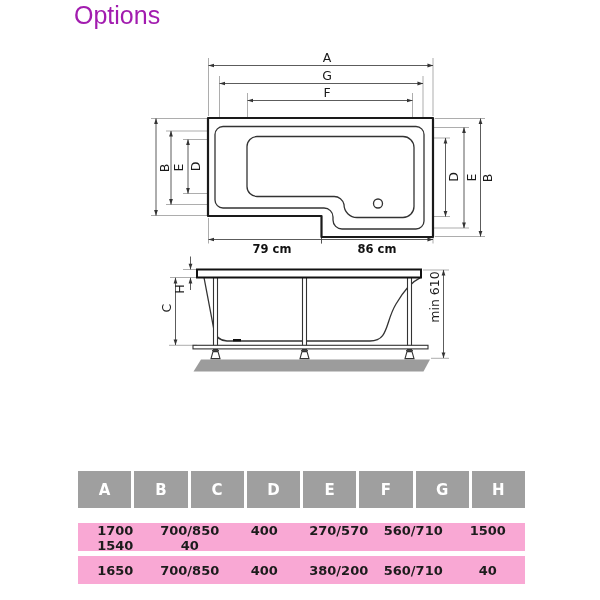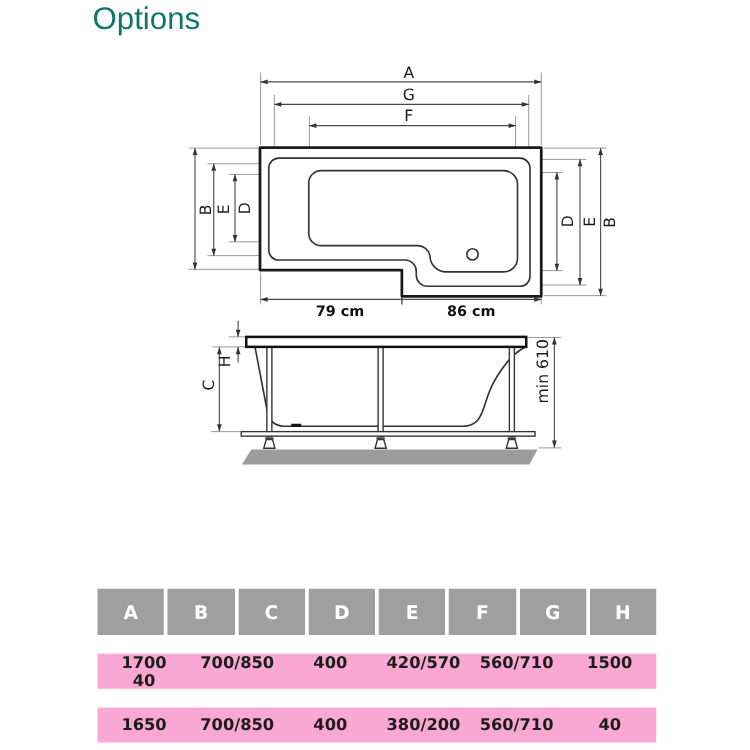--- a/index.html
+++ b/index.html
@@ -1,35 +1,35 @@
 <!DOCTYPE html>
 <html><head>
 <meta charset="utf-8">
 <style>
   html,body{margin:0;padding:0;background:#ffffff;}
   .stage{position:relative;width:600px;height:600px;background:#fff;overflow:hidden;
          font-family:"DejaVu Sans",sans-serif;}
   .page-title{position:absolute;left:74px;top:1px;font:400 25px "Liberation Sans",sans-serif;
-              color:#0f766e;letter-spacing:0;}
+              color:#a21caf;letter-spacing:0;}
   svg{position:absolute;left:0;top:0;}
   .outline{fill:#ffffff;stroke:#1a1a1a;stroke-width:2.2;stroke-linejoin:round;}
   .thin{fill:none;stroke:#333333;stroke-width:1.3;}
   .dim{stroke:#4a4a4a;stroke-width:0.9;marker-start:url(#arr);marker-end:url(#arr);}
   .ext{stroke:#8a8a8a;stroke-width:0.7;}
   .dlab{font:12.5px "DejaVu Sans",sans-serif;fill:#1a1a1a;}
   .dlabb{font:700 11.5px "DejaVu Sans",sans-serif;fill:#111111;}
   .frame{fill:#ffffff;stroke:#333;stroke-width:1.1;}
   
   .spec{position:absolute;left:78px;top:471px;width:447px;}
   .thead{display:grid;grid-template-columns:repeat(8,1fr);gap:3px;height:37px;}
   .th{background:#9f9f9f;color:#ffffff;font:700 15px "DejaVu Sans",sans-serif;
       display:flex;align-items:center;justify-content:center;}
   .trow{display:grid;grid-template-columns:repeat(6,1fr);height:28px;background:#f9a8d4;}
   .trow.first{margin-top:15px;}
-  .trow.second{margin-top:15px;}
+  .trow.second{margin-top:5px;}
   .td{display:flex;align-items:center;justify-content:center;
       font:700 13px "DejaVu Sans",sans-serif;color:#1c1c1c;}
 </style>
 </head>
 <body>
 
 <div class="stage">
 
   <div class="page-title">Options</div>
 
@@ -159,23 +159,24 @@
       <div class="th">D</div>
       <div class="th">E</div>
       <div class="th">F</div>
       <div class="th">G</div>
       <div class="th">H</div>
     </div>
     <div class="trow first">
       <div class="td">1700</div>
       <div class="td">700/850</div>
       <div class="td">400</div>
-      <div class="td">420/570</div>
+      <div class="td">270/570</div>
       <div class="td">560/710</div>
       <div class="td">1500</div>
+      <div class="td">1540</div>
       <div class="td">40</div>
     </div>
     <div class="trow second">
       <div class="td">1650</div>
       <div class="td">700/850</div>
       <div class="td">400</div>
       <div class="td">380/200</div>
       <div class="td">560/710</div>
       <div class="td">40</div>
     </div>

